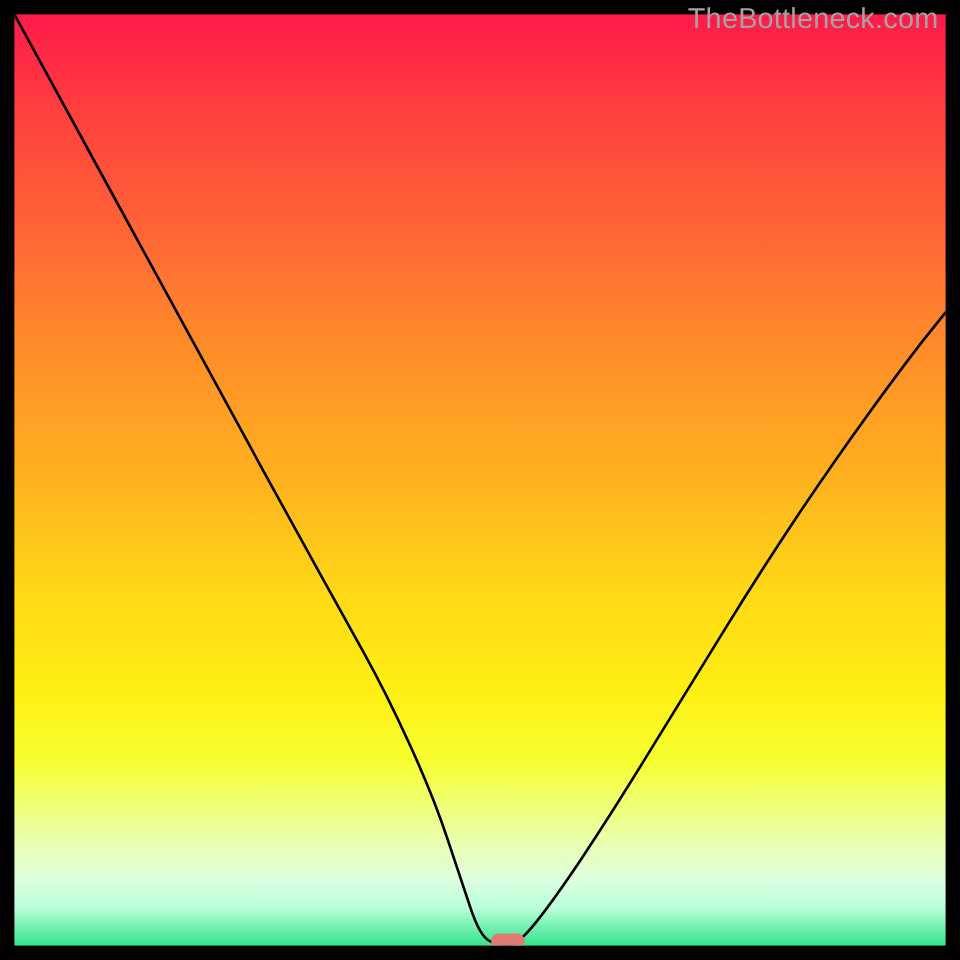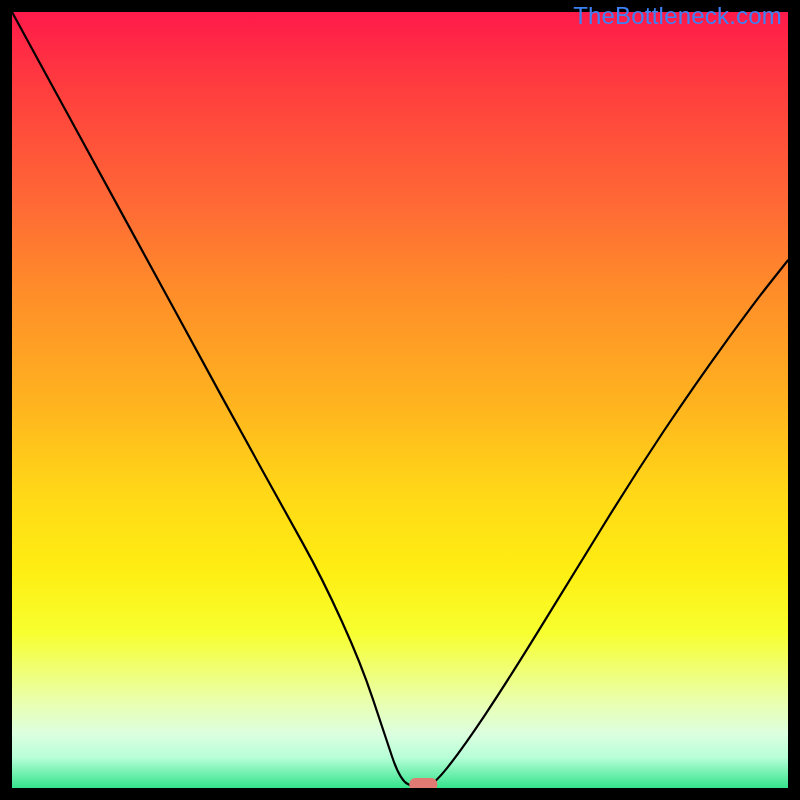--- a/index.html
+++ b/index.html
@@ -30,21 +30,21 @@
       #e9ffb0 89%,
       #dcffe0 93%,
       #b8ffd8 96%,
       #34e38c 100%
     );
   }
   .attribution {
     position: absolute;
     top: 2px;
     right: 18px;
-    color: #3b82f6;
+    color: #a3a3a3;
     font-size: 24px;
     font-weight: 500;
     letter-spacing: 0.2px;
     z-index: 10;
   }
   svg.plot {
     position: absolute;
     left: 0;
     top: 0;
     width: 776px;

